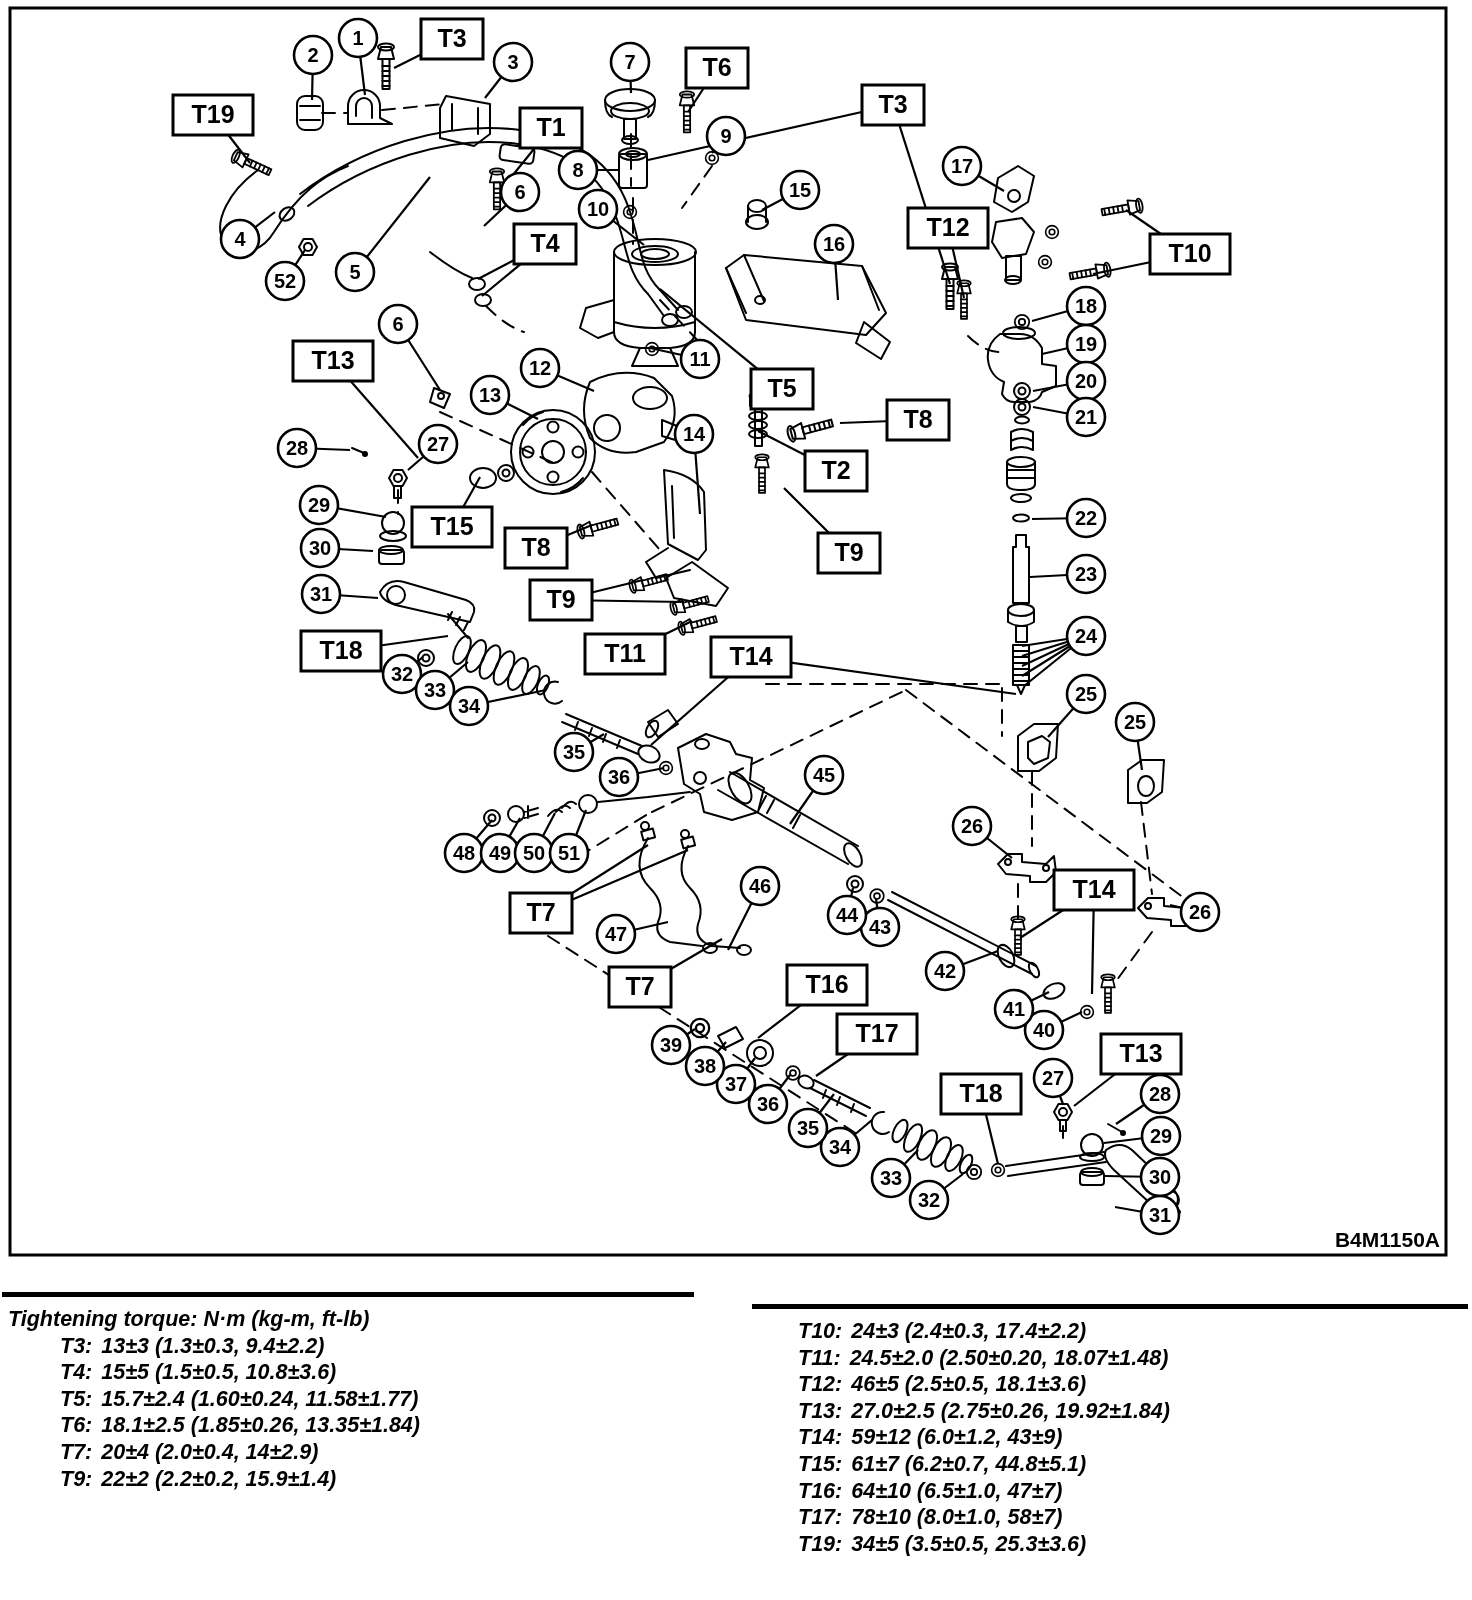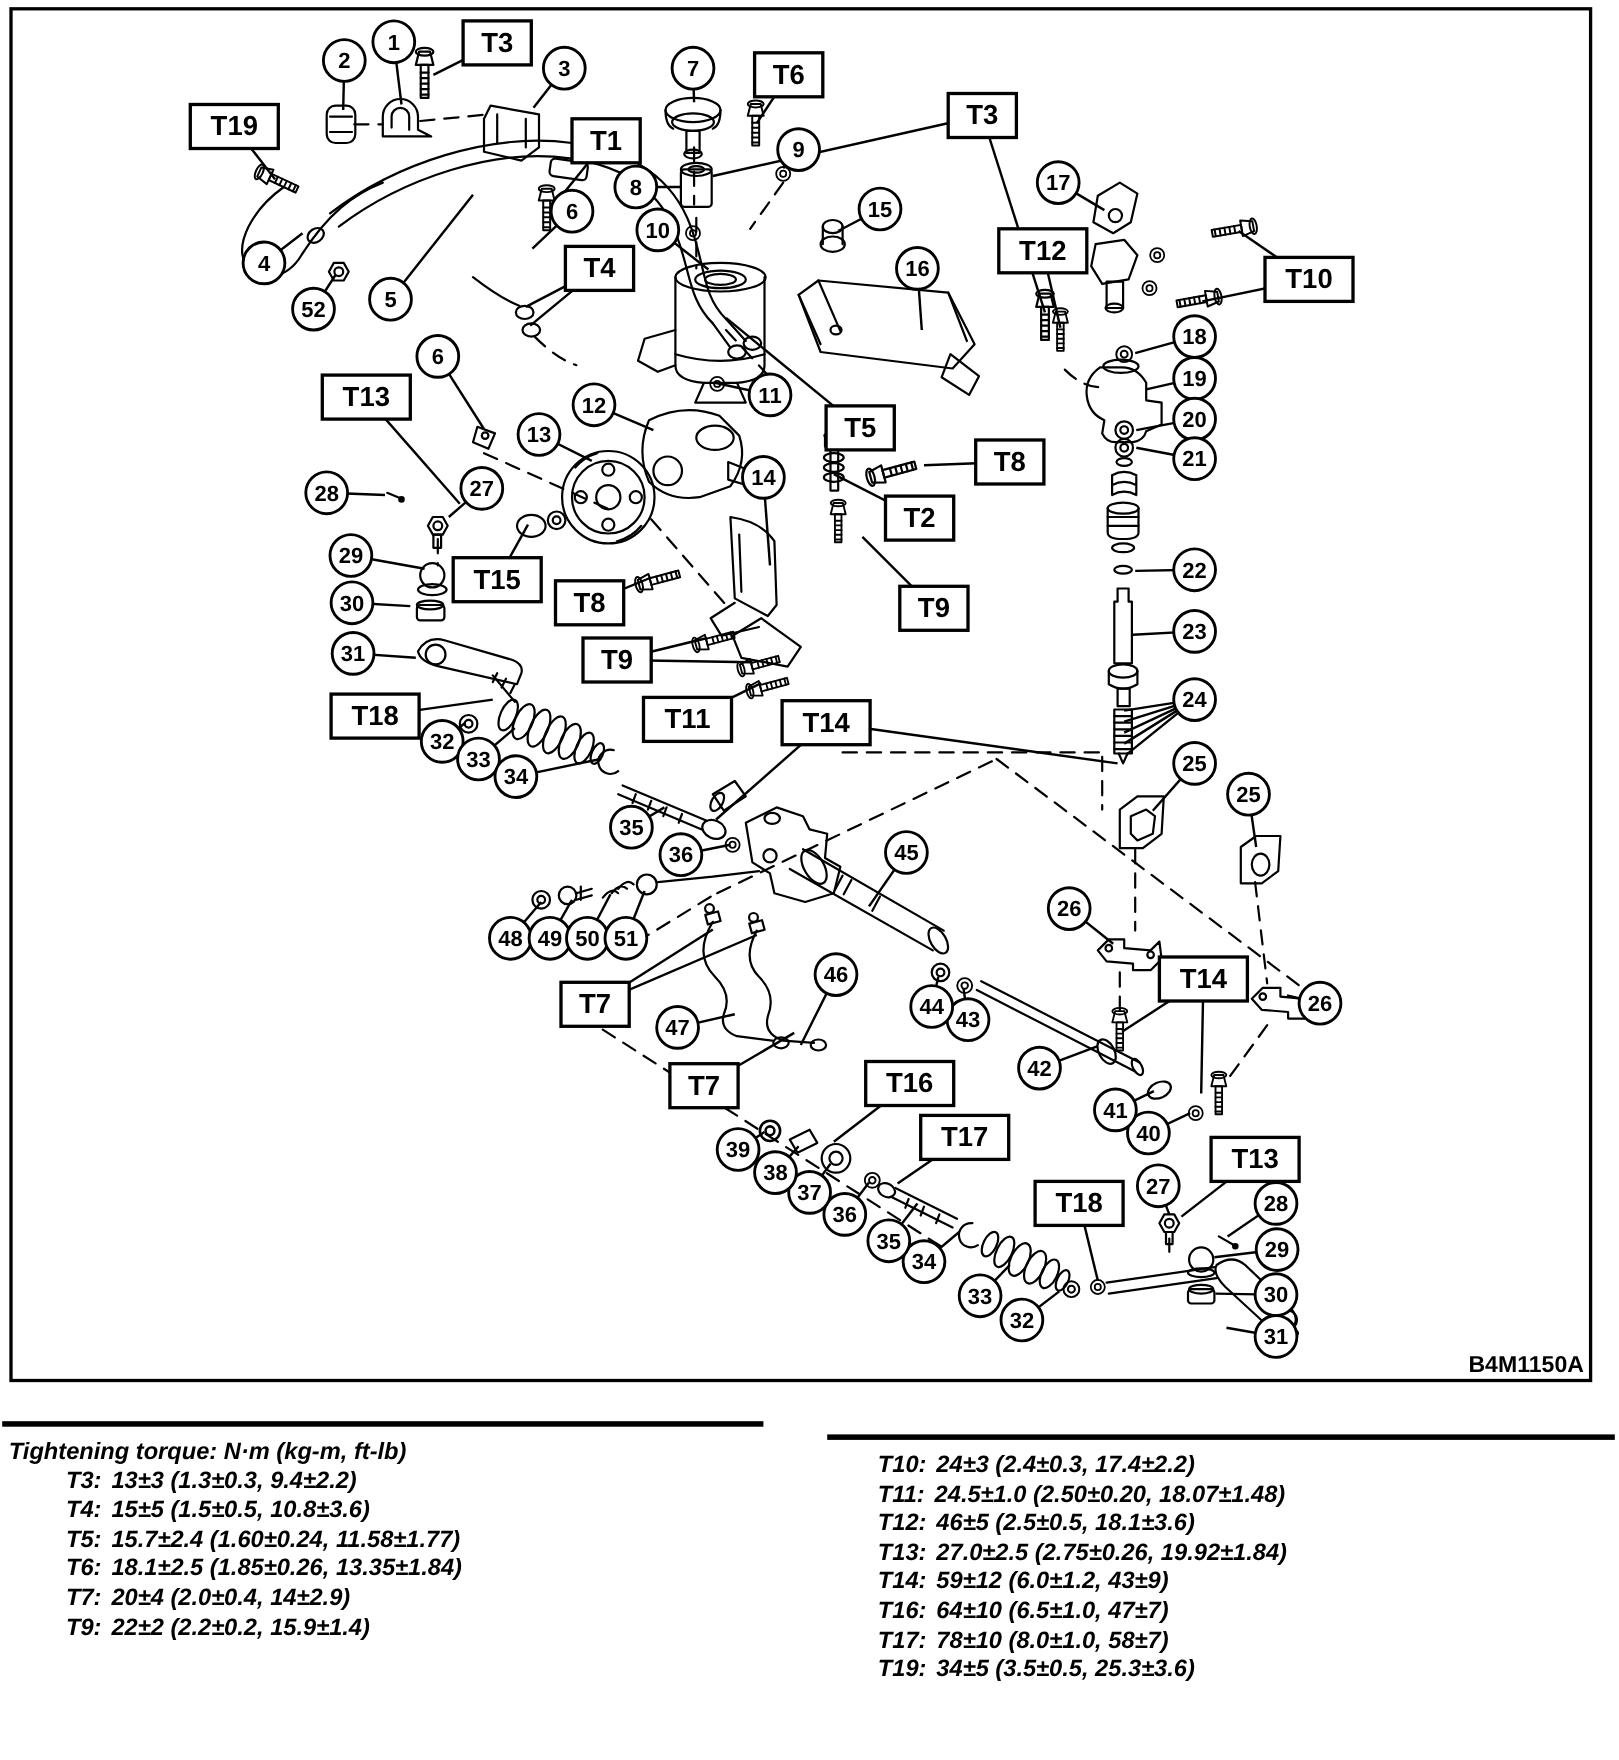--- a/index.html
+++ b/index.html
@@ -814,23 +814,24 @@
         <div class="tt-row"><span class="tt-id">T5:</span><span class="tt-val">15.7±2.4 (1.60±0.24, 11.58±1.77)</span></div>
         <div class="tt-row"><span class="tt-id">T6:</span><span class="tt-val">18.1±2.5 (1.85±0.26, 13.35±1.84)</span></div>
         <div class="tt-row"><span class="tt-id">T7:</span><span class="tt-val">20±4 (2.0±0.4, 14±2.9)</span></div>
         <div class="tt-row"><span class="tt-id">T9:</span><span class="tt-val">22±2 (2.2±0.2, 15.9±1.4)</span></div>
       </div>
 </div>
 
 <div class="tt-col" id="tt-right-col">
   <div id="tt-right-rows">
         <div class="tt-row"><span class="tt-id">T10:</span><span class="tt-val">24±3 (2.4±0.3, 17.4±2.2)</span></div>
-        <div class="tt-row"><span class="tt-id">T11:</span><span class="tt-val">24.5±1.0 (2.50±0.20, 18.07±1.48)</span></div>
+        <div class="tt-row"><span class="tt-id">T11:</span><span class="tt-val">24.5±2.0 (2.50±0.20, 18.07±1.48)</span></div>
         <div class="tt-row"><span class="tt-id">T12:</span><span class="tt-val">46±5 (2.5±0.5, 18.1±3.6)</span></div>
         <div class="tt-row"><span class="tt-id">T13:</span><span class="tt-val">27.0±2.5 (2.75±0.26, 19.92±1.84)</span></div>
         <div class="tt-row"><span class="tt-id">T14:</span><span class="tt-val">59±12 (6.0±1.2, 43±9)</span></div>
+        <div class="tt-row"><span class="tt-id">T15:</span><span class="tt-val">61±7 (6.2±0.7, 44.8±5.1)</span></div>
         <div class="tt-row"><span class="tt-id">T16:</span><span class="tt-val">64±10 (6.5±1.0, 47±7)</span></div>
         <div class="tt-row"><span class="tt-id">T17:</span><span class="tt-val">78±10 (8.0±1.0, 58±7)</span></div>
         <div class="tt-row"><span class="tt-id">T19:</span><span class="tt-val">34±5 (3.5±0.5, 25.3±3.6)</span></div>
       </div>
 </div>
 
 </div>
 
 </body></html>

